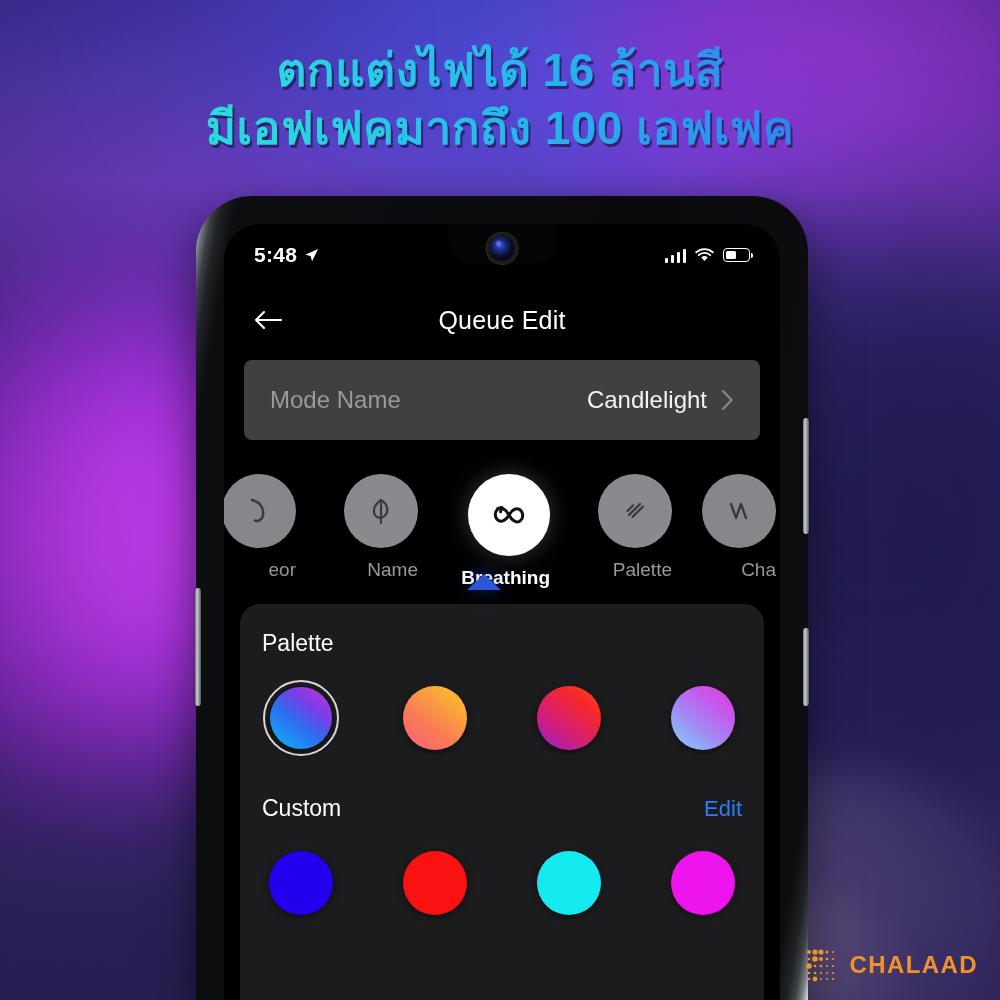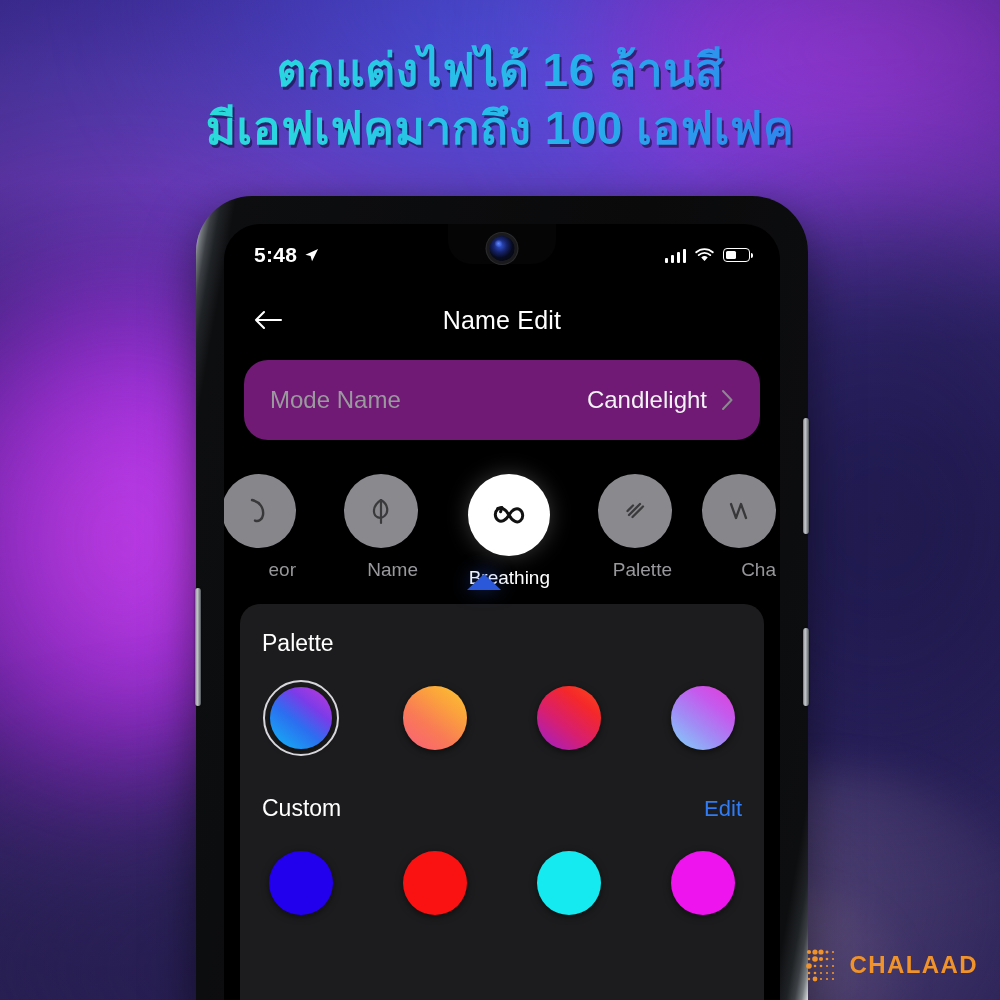--- a/index.html
+++ b/index.html
@@ -191,21 +191,21 @@
     cursor:pointer;
   }
   .nav-title {
     width:100%; text-align:center;
     color:#fff; font-size:25px; font-weight:500; letter-spacing:.2px;
   }
 
   
   .mode-name-card {
     position:absolute; left:20px; right:20px; top:136px; height:80px;
-    background:#701a75; border-radius:24px;
+    background:#404040; border-radius:8px;
     display:flex; align-items:center; padding:0 26px;
     cursor:pointer;
   }
   .mode-name-label { color:#9a9a9e; font-size:24px; }
   .mode-name-spacer { flex:1; }
   .mode-name-value { color:#f2f2f4; font-size:24px; }
   .mode-name-chev { margin-left:14px; display:flex; align-items:center; color:#8a8a8e; }
 
   
   .carousel {
@@ -221,21 +221,21 @@
     background:#8a8a8e;
     display:flex; align-items:center; justify-content:center;
     color:#3a3a3d;
   }
   .mode-item.active .mode-circle {
     background:#ffffff; color:#111;
     width:82px; height:82px;
     box-shadow:0 0 22px rgba(255,255,255,0.22);
   }
   .mode-label { margin-top:11px; color:#99999d; font-size:19px; white-space:nowrap; }
-  .mode-item.active .mode-label { color:#fff; font-weight:normal; }
+  .mode-item.active .mode-label { color:#fff; font-weight:bold; }
   .mode-item.edge { opacity:.98; }
   .pointer-tri {
     position:absolute; left:50%; transform:translateX(-50%);
     bottom:-1px;
     width:0; height:0;
     border-left:17px solid transparent;
     border-right:17px solid transparent;
     border-bottom:16px solid #2a58d8;
     filter:drop-shadow(0 -3px 10px rgba(50,100,255,.55));
     z-index:9;
@@ -341,21 +341,21 @@
           </span>
       </div>
     </div>
 
     <div class="navbar">
       <div class="back-btn">
         <svg width="30" height="22" viewBox="0 0 30 22">
           <path d="M28 11 H3 M11 3 L3 11 L11 19" stroke="#fff" stroke-width="2.1" fill="none" stroke-linecap="round" stroke-linejoin="round"></path>
         </svg>
       </div>
-      <div class="nav-title">Name Edit</div>
+      <div class="nav-title">Queue Edit</div>
     </div>
 
     <div class="mode-name-card">
       <span class="mode-name-label">Mode Name</span>
       <span class="mode-name-spacer"></span>
       <span class="mode-name-value">Candlelight</span>
       <span class="mode-name-chev">
         <svg width="13" height="22" viewBox="0 0 13 22">
             <path d="M2 2 L10.5 11 L2 20" stroke="#8a8a8e" stroke-width="2" fill="none" stroke-linecap="round" stroke-linejoin="round"></path>
           </svg>

